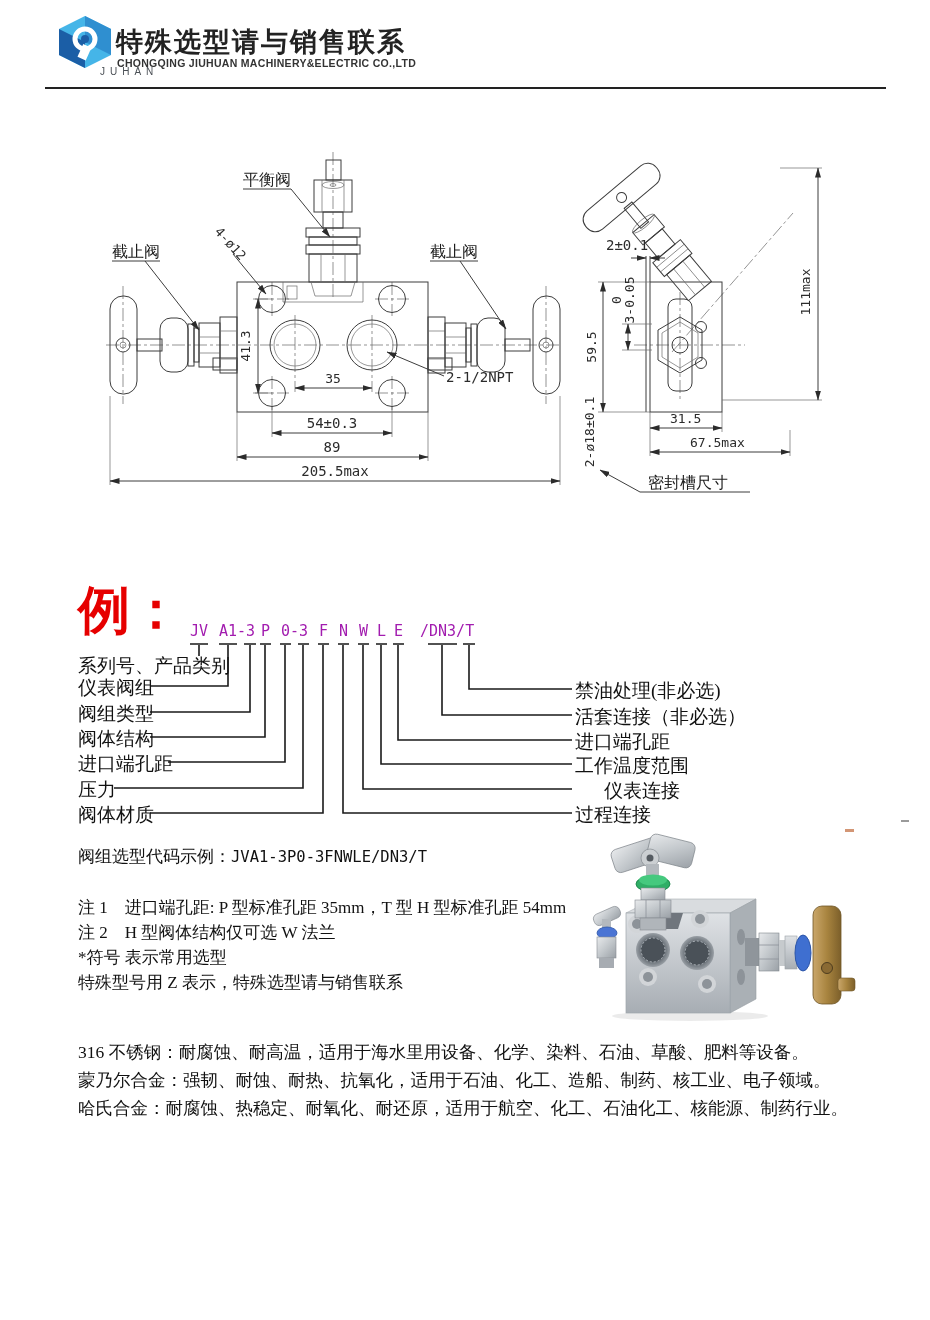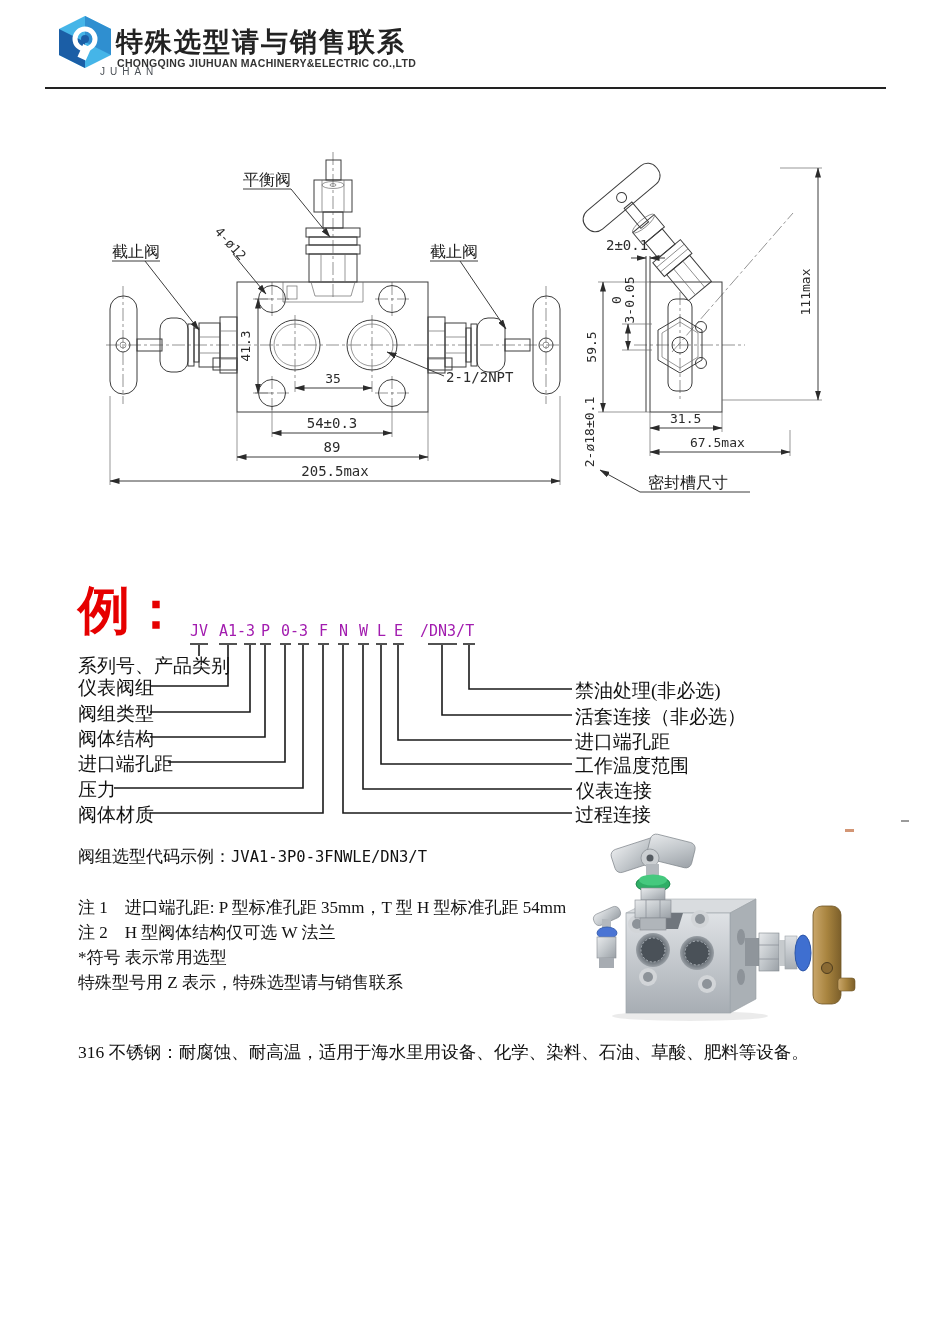--- a/index.html
+++ b/index.html
@@ -257,21 +257,21 @@
   <div class="bk-label" style="left:78px;top:701px;">阀组类型</div>
   <div class="bk-label" style="left:78px;top:726px;">阀体结构</div>
   <div class="bk-label" style="left:78px;top:751px;">进口端孔距</div>
   <div class="bk-label" style="left:78px;top:777px;">压力</div>
   <div class="bk-label" style="left:78px;top:802px;">阀体材质</div>
 
   <div class="bk-label" style="left:575px;top:678px;">禁油处理(非必选)</div>
   <div class="bk-label" style="left:575px;top:704px;">活套连接（非必选）</div>
   <div class="bk-label" style="left:575px;top:729px;">进口端孔距</div>
   <div class="bk-label" style="left:575px;top:753px;">工作温度范围</div>
-  <div class="bk-label" style="left:576px;top:778px;">仪表连接</div>
+  <div class="bk-label" style="left:604px;top:778px;">仪表连接</div>
   <div class="bk-label" style="left:575px;top:802px;">过程连接</div>
 
   <div class="note-line" style="top:845px;">
     <span>阀组选型代码示例：</span><span class="mono">JVA1-3P0-3FNWLE/DN3/T</span>
   </div>
   <div class="note-line" style="top:896px;">注 1　进口端孔距: P 型标准孔距 35mm，T 型 H 型标准孔距 54mm</div>
   <div class="note-line" style="top:921px;">注 2　H 型阀体结构仅可选 W 法兰</div>
   <div class="note-line" style="top:946px;">*符号 表示常用选型</div>
   <div class="note-line" style="top:971px;">特殊型号用 Z 表示，特殊选型请与销售联系</div>
 
@@ -354,15 +354,17 @@
       <circle cx="827" cy="968" r="5.5" fill="#8a6a33" stroke="#4e3d1f" stroke-width="1"></circle>
       <rect x="838" y="978" width="17" height="13" rx="3" fill="url(#brass)" stroke="#6e5526" stroke-width=".6"></rect>
     </g>
     <rect x="845" y="829" width="9" height="3" fill="#c06a3a" opacity=".7"></rect>
   </svg>
 
   <div class="stray-dash"></div>
 
   <div class="materials">
     <p>316 不锈钢：耐腐蚀、耐高温，适用于海水里用设备、化学、染料、石油、草酸、肥料等设备。</p>
+    <p>蒙乃尔合金：强韧、耐蚀、耐热、抗氧化，适用于石油、化工、造船、制药、核工业、电子领域。</p>
+    <p>哈氏合金：耐腐蚀、热稳定、耐氧化、耐还原，适用于航空、化工、石油化工、核能源、制药行业。</p>
   </div>
 
 </div>
 
 </body></html>

